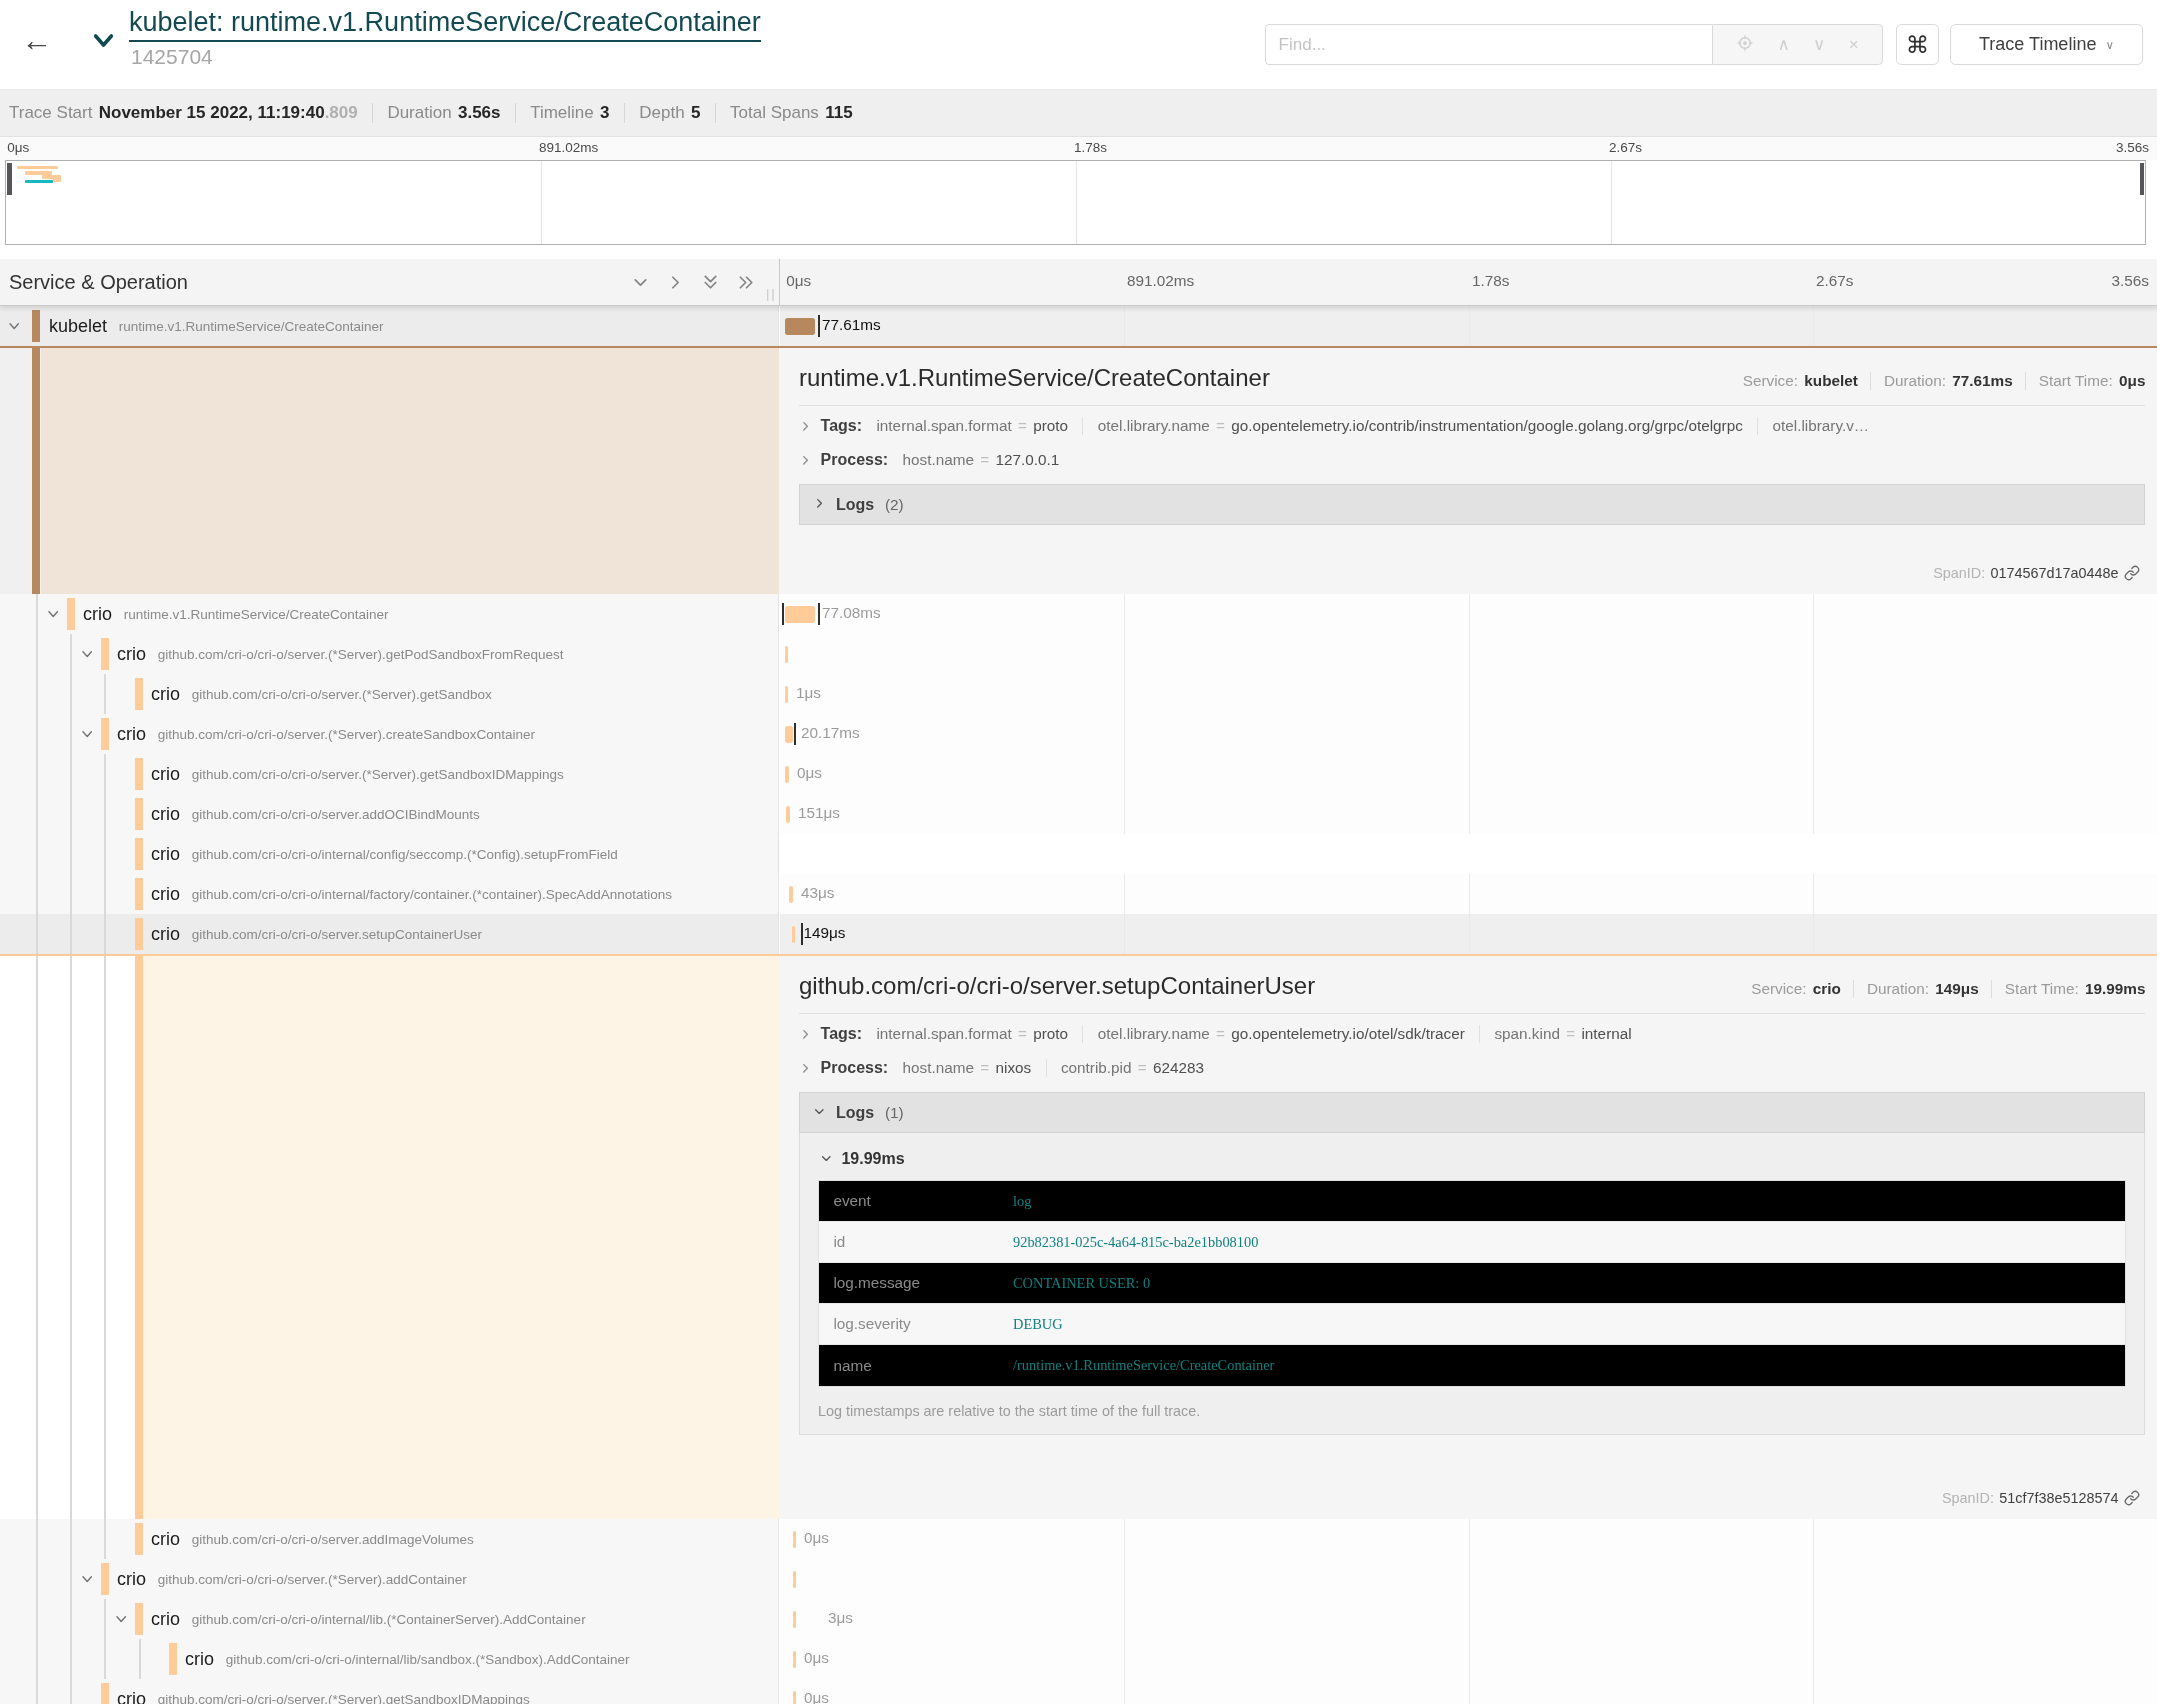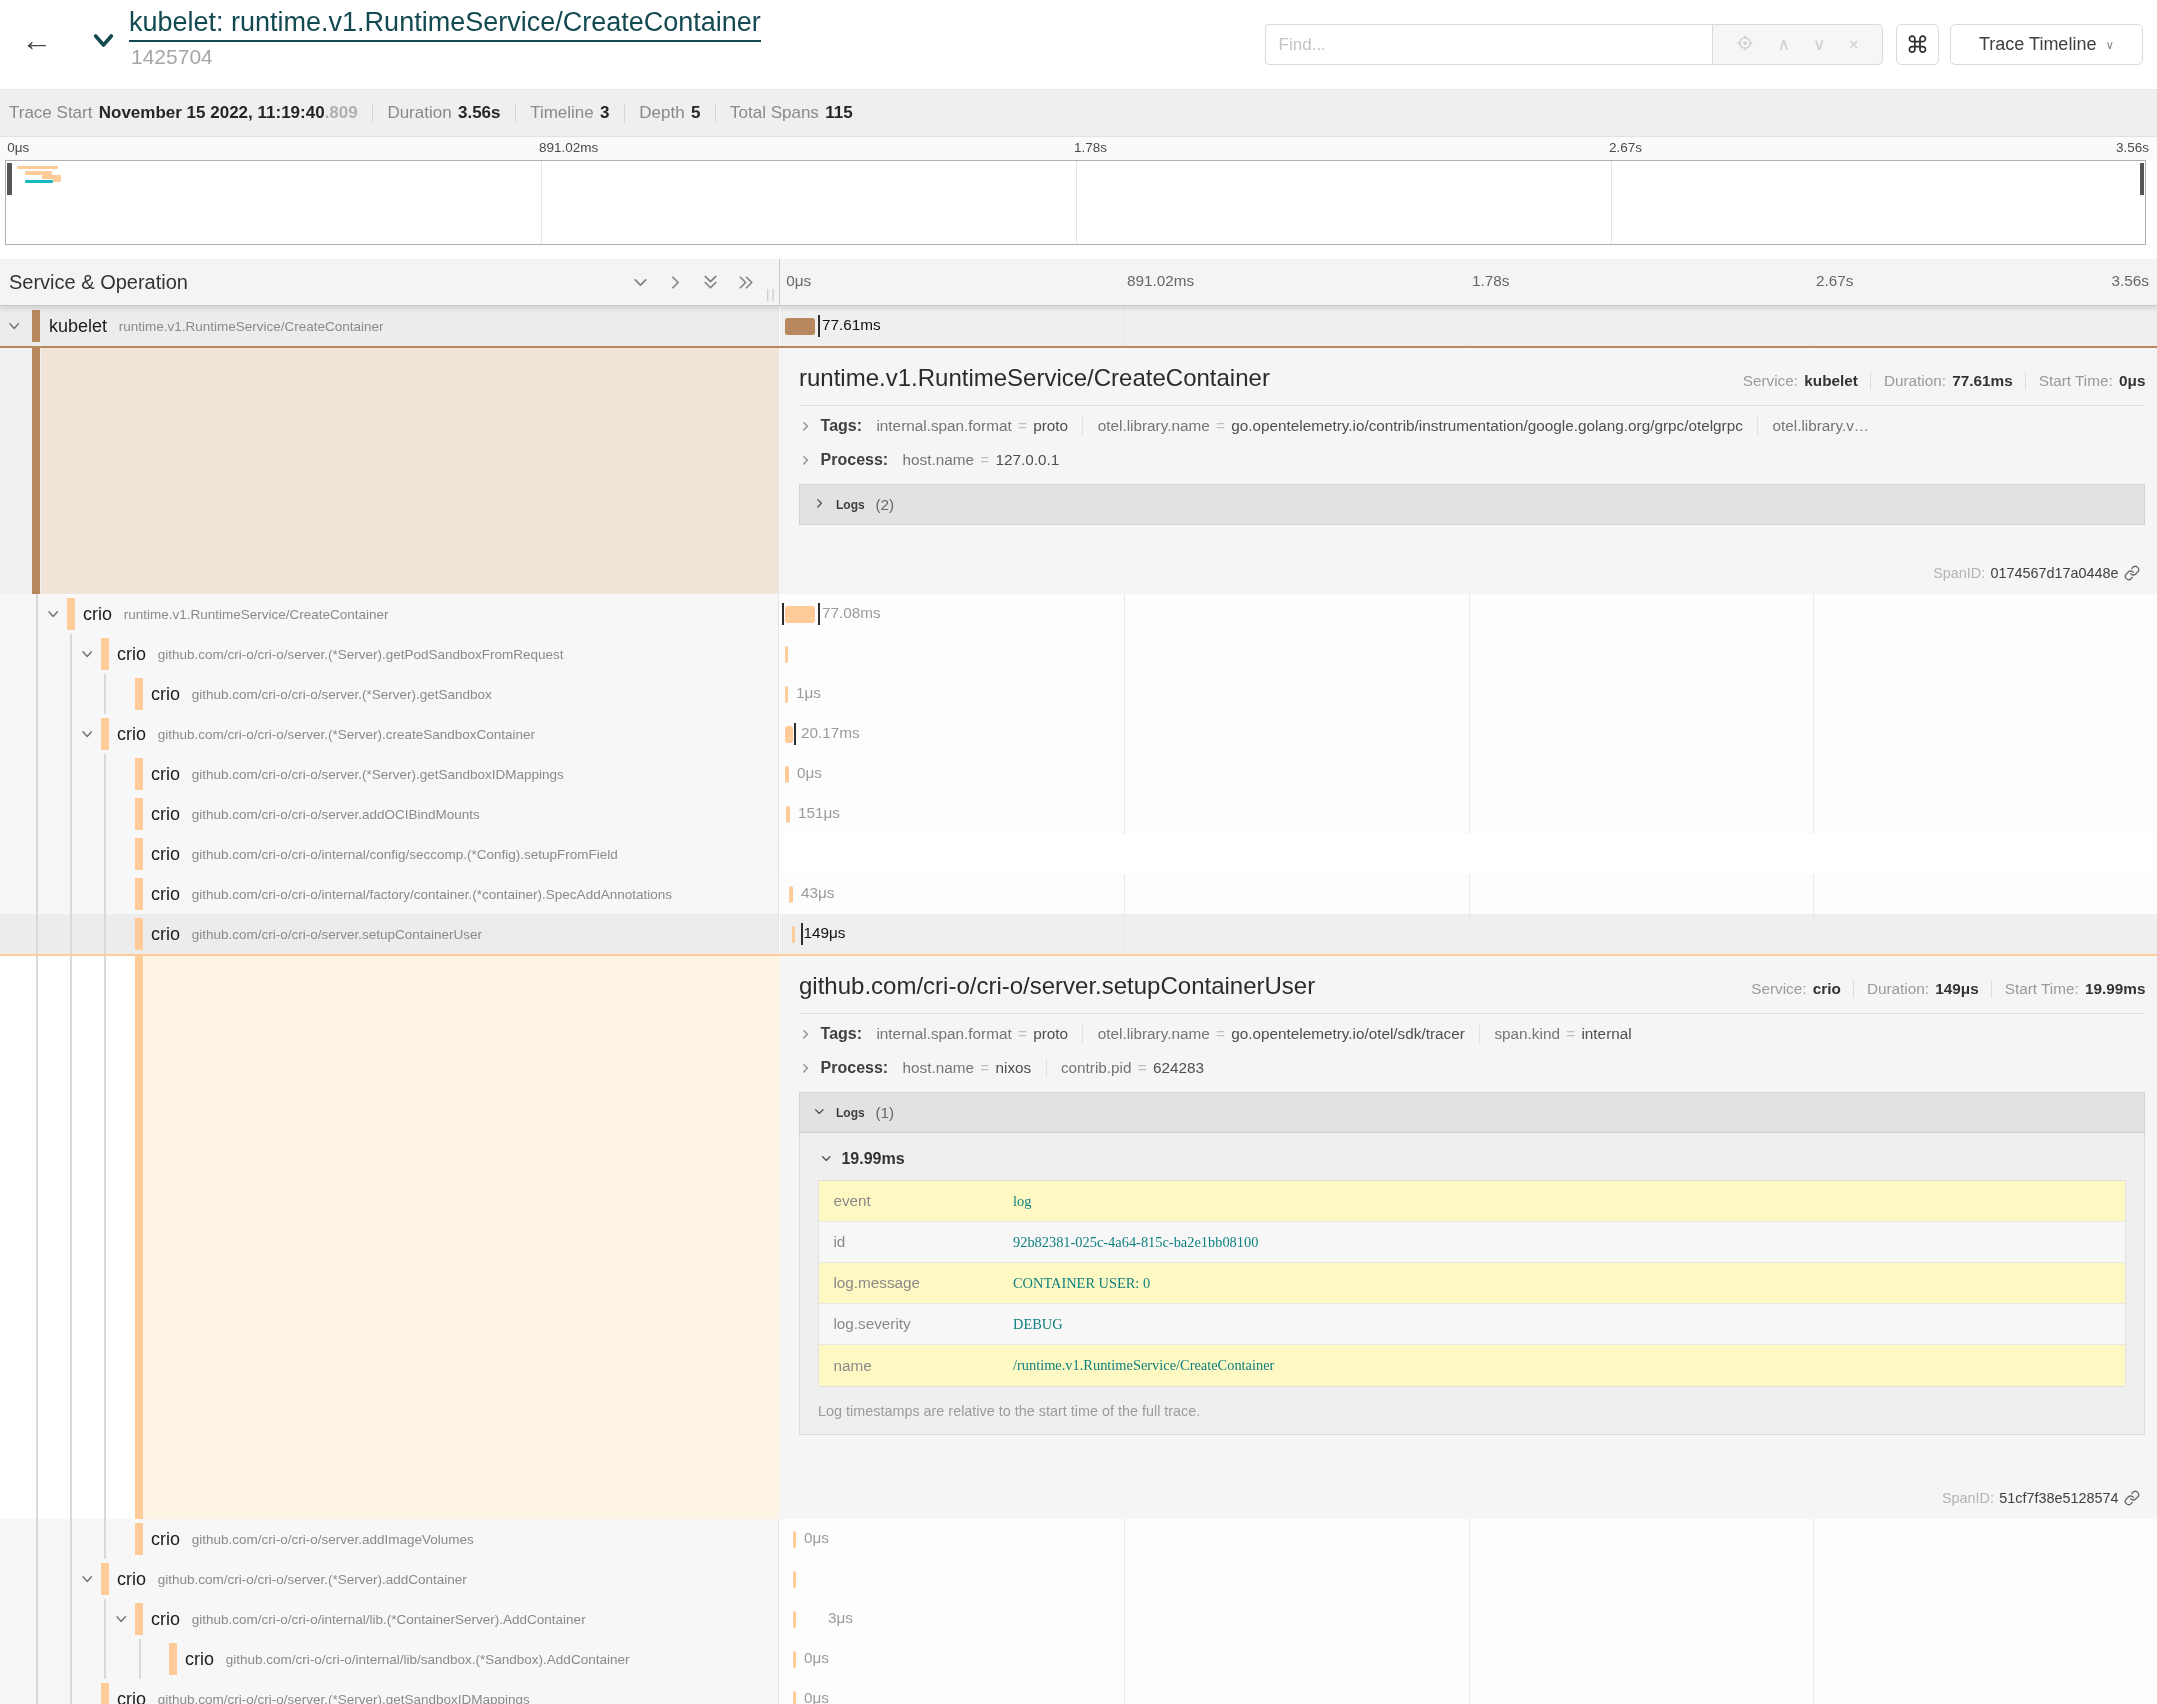--- a/index.html
+++ b/index.html
@@ -93,26 +93,26 @@
   .d-hr { border:none; border-top:0.9px solid #e0e0e0; margin:12.6px 0 3.6px 0; }
   .kvrow { display:flex; align-items:center; height:34px; white-space:nowrap; overflow:hidden; cursor:pointer; }
   .kvrow .klabel { font-weight:bold; font-size:16px; color:#3f3f3f; margin:0 14.4px 0 9px; }
   .kv { font-size:15.3px; color:#757575; }
   .kv .eq { color:#bfbfbf; margin:0 6.3px; }
   .kv .v { color:#4f4f4f; }
   .kvsep { width:0.9px; height:18px; background:#e0e0e0; margin:0 14.4px; align-self:center; }
   .chev-r, .chev-d { display:inline-flex; }
   .logsbar { height:41px; background:#e2e2e2; border:0.9px solid #d2d2d2; display:flex; align-items:center;
     padding-left:12.6px; gap:10.8px; margin-top:7.2px; cursor:pointer; }
-  .logsbar .klabel { font-weight:bold; font-size:12px; color:#3f3f3f; }
+  .logsbar .klabel { font-weight:bold; font-size:16px; color:#3f3f3f; }
   .logsbar .count { font-size:15.3px; color:#666; }
   .logsbody { background:#efefef; border:0.9px solid #dcdcdc; border-top:none; padding:10.8px 18px 14.4px 18px; }
   .entryhdr { display:flex; align-items:center; gap:9px; font-weight:bold; font-size:16px; color:#333;
     margin:5.4px 0 12.6px 1.8px; cursor:pointer; }
-  .logtbl { background:#fef9c3; border:0.9px solid #e0e0e0; }
+  .logtbl { background:#000000; border:0.9px solid #e0e0e0; }
   .logtr { display:flex; align-items:center; min-height:41px; border-bottom:0.9px solid #e8e8e8; }
   .logtr:last-child { border-bottom:none; }
   .logtr.odd { background:#f7f7f7; }
   .logk { width:194px; padding-left:14.4px; font-size:15.3px; color:#8a8a8a; flex-shrink:0; }
   .logv { font-family:Liberation Serif, serif; font-size:14.4px; color:#0f8080; }
   .lognote { margin-top:16px; font-size:14.4px; color:#9b9b9b; }
   .spanid { position:absolute; right:18px; bottom:12.6px; font-size:14.4px; color:#b3b3b3;
     display:flex; align-items:center; gap:5.4px; }
   .spanid b { color:#3f3f3f; font-weight:500; }
   .spanid svg { cursor:pointer; }

